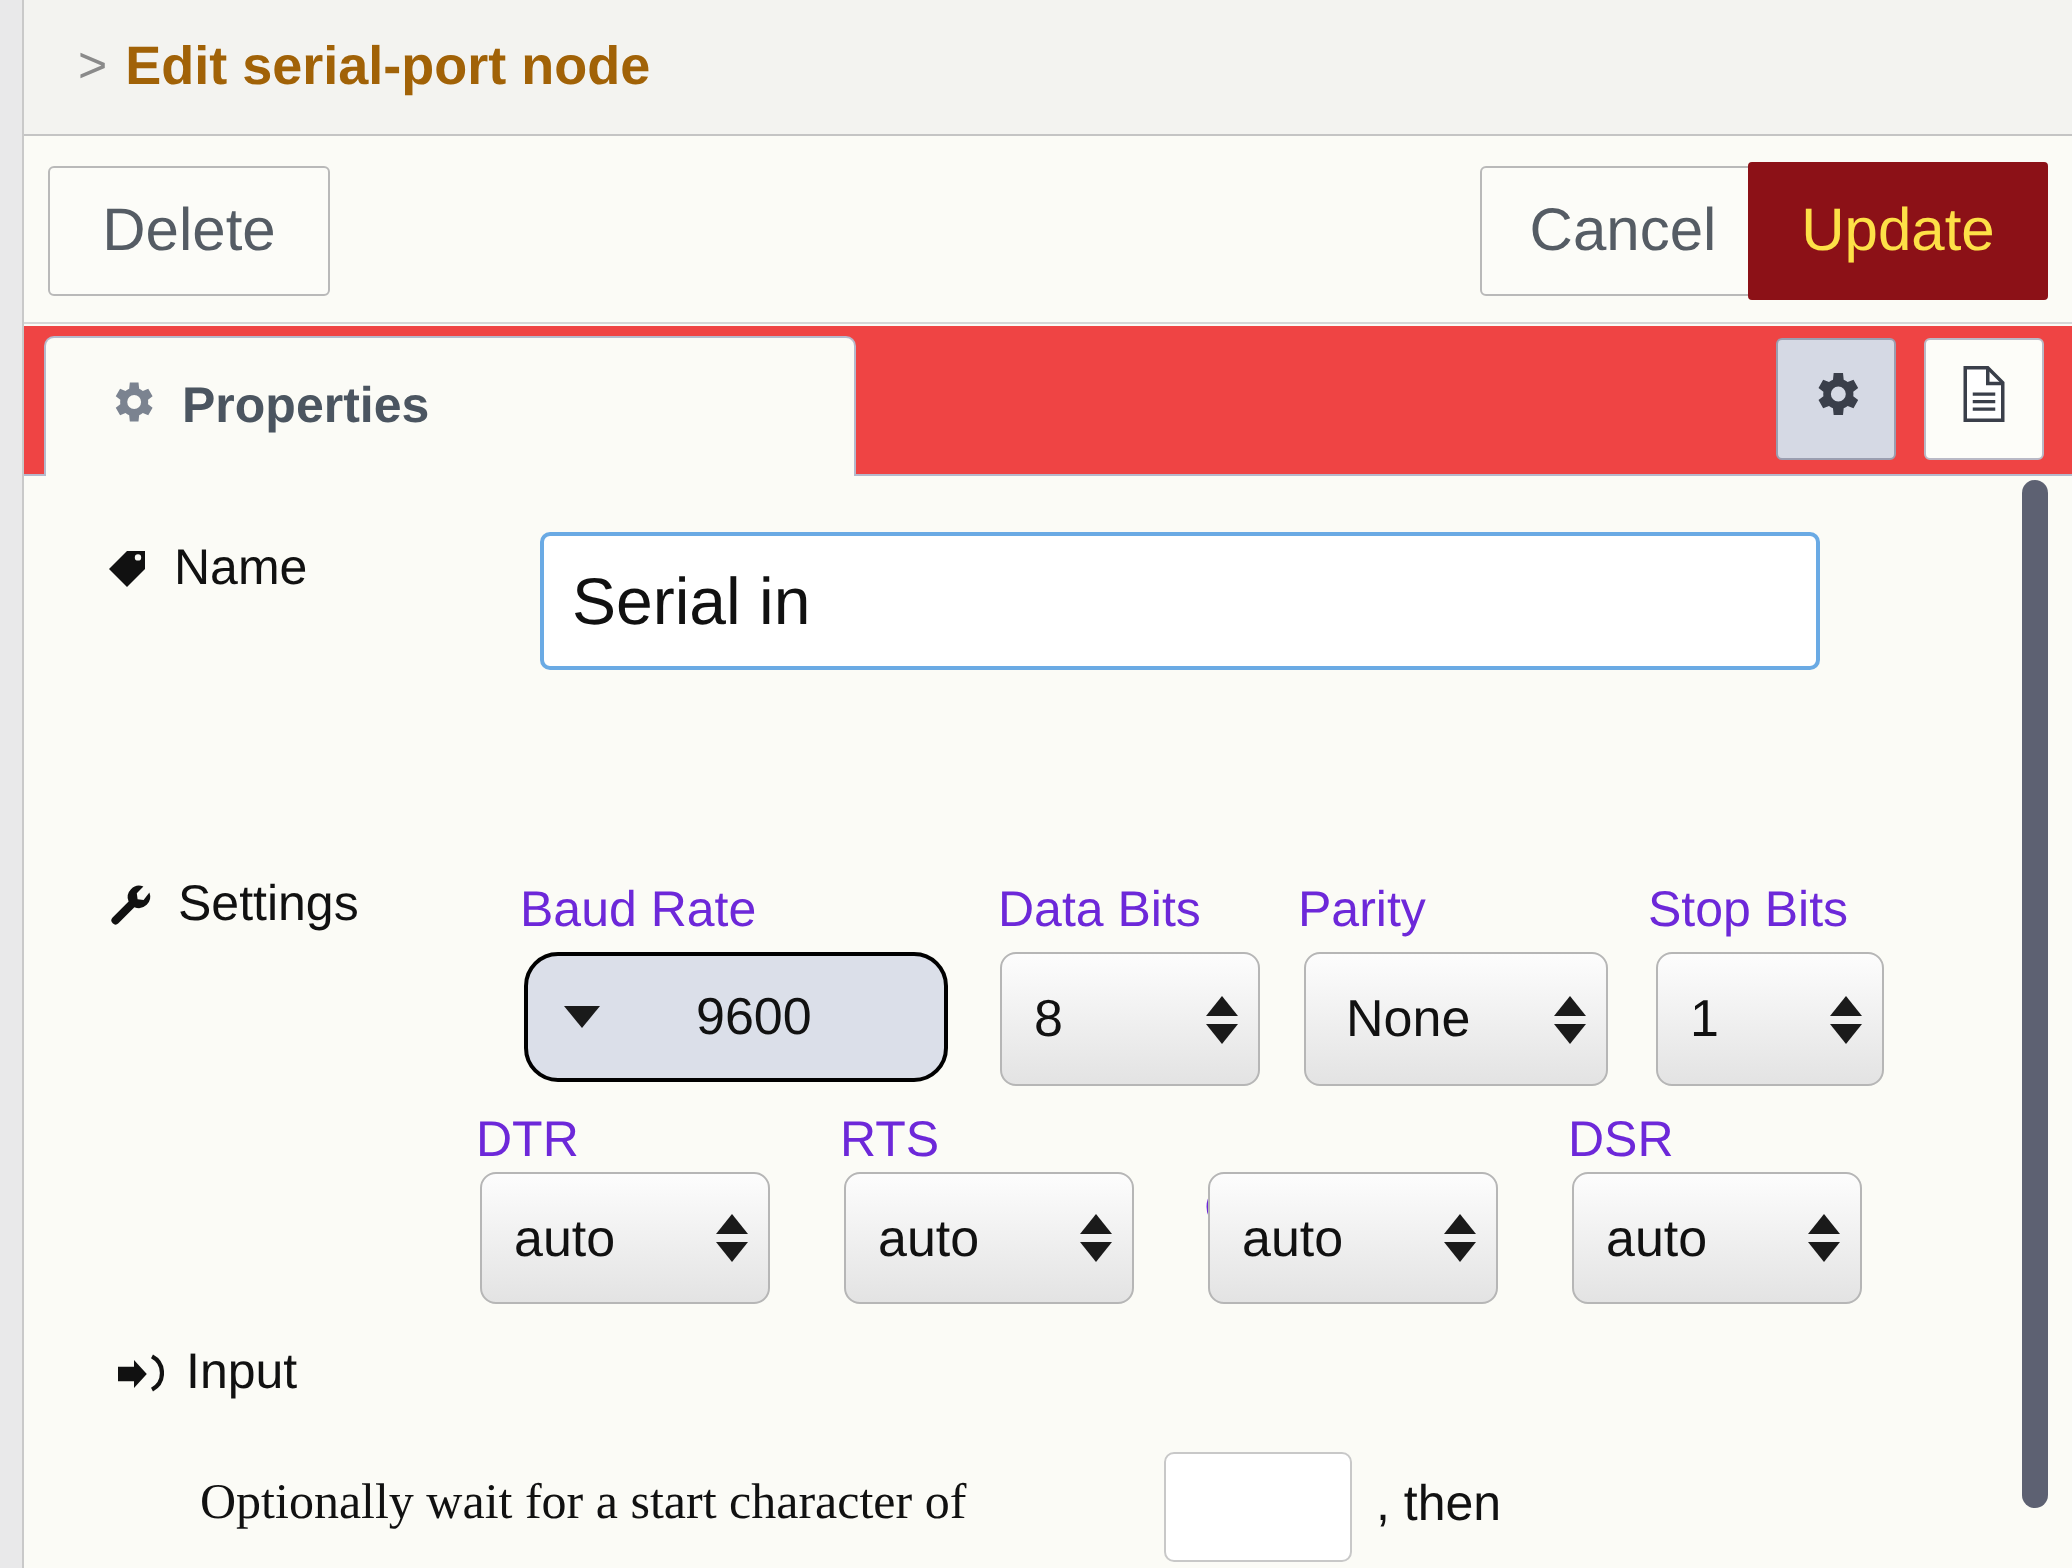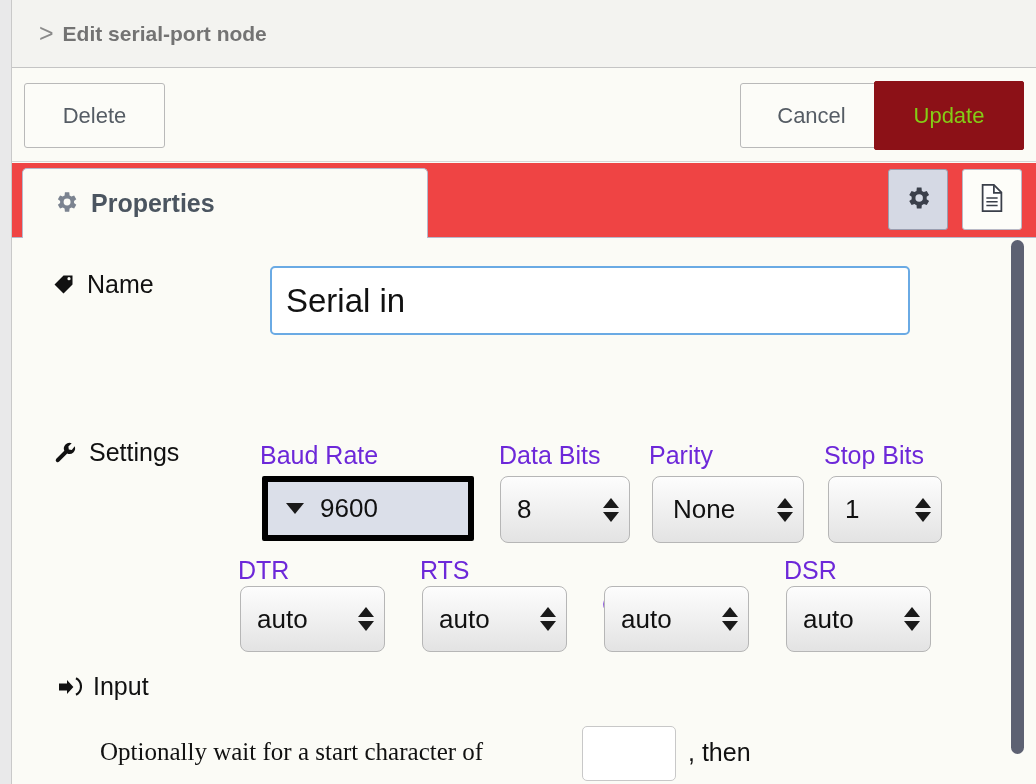--- a/index.html
+++ b/index.html
@@ -24,45 +24,45 @@
     display: flex; align-items: center;
     padding-left: 18px;
   }
   .crumb {
     font-size: 25px;
     color: #888888;
     letter-spacing: 0.1px;
   }
   .crumb-sep { font-size: 25px; color: #8a8a8a; margin: 0 9px; }
   .crumb-current {
-    font-size: 21px; font-weight: bold; color: #737373;
+    font-size: 27px; font-weight: bold; color: #a16207;
   }
 
   
   .btnrow {
     position: absolute; left: 12px; top: 69px; right: 0; height: 93px;
     background: #fbfbf6;
     border-bottom: 1px solid #d6d6d6;
   }
   .btn {
     position: absolute;
     border: 1px solid #b9b9b9;
     background: #fcfcf8;
     border-radius: 3px;
-    font-size: 22px;
+    font-size: 30px;
     color: #555c64;
     display: flex; align-items: center; justify-content: center;
     cursor: pointer;
     text-align: right;
   }
   .btn-delete { left: 12px; top: 14px; width: 141px; height: 65px; }
   .btn-cancel { right: 153px; top: 14px; width: 143px; height: 65px; }
   .btn-update {
     right: 12px; top: 12px; width: 150px; height: 69px;
-    background: #8c1117; border: 1px solid #8c1117; color: #84cc16;
+    background: #8c1117; border: 1px solid #8c1117; color: #fde047;
     border-radius: 2px;
   }
 
   
   .tabstrip {
     position: absolute; left: 12px; top: 163px; right: 0; height: 75px;
     background: #ef4444;
   }
   .tabline {
     position: absolute; left: 0; right: 0; bottom: 0;
@@ -119,26 +119,27 @@
     padding: 0 14px;
     outline: none;
     font-family: "Liberation Sans", sans-serif;
   }
   .txtinput::placeholder { color: #a9a9b4; }
   .txtinput.focused { border: 2px solid #6aaae4; }
   .txtinput.error { border: 2px solid #c0392b; }
 
   .combo {
     background: #dbdfe9;
-    border: 6px solid #000000;
-    border-radius: 2px;
+    border: 2px solid #000000;
+    border-radius: 17px;
     font-size: 26px; color: #111;
     display: flex; align-items: center;
     padding-left: 18px;
     cursor: pointer;
+    gap: 32px;
   }
   .combo .caret {
     width: 0; height: 0;
     border-left: 9px solid transparent;
     border-right: 9px solid transparent;
     border-top: 11px solid #1a1a1a;
     margin-right: 16px;
   }
 
   .nselect {

